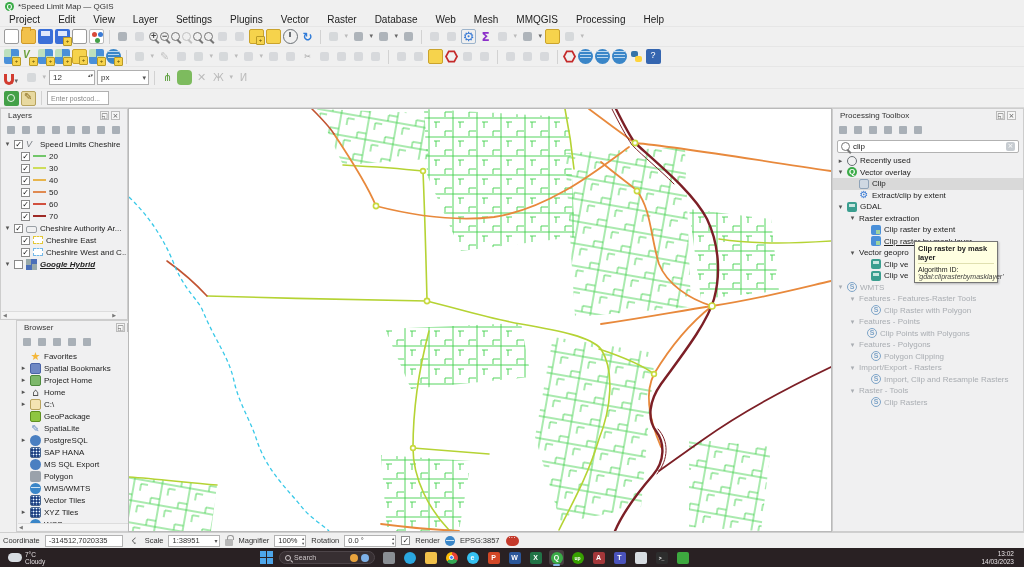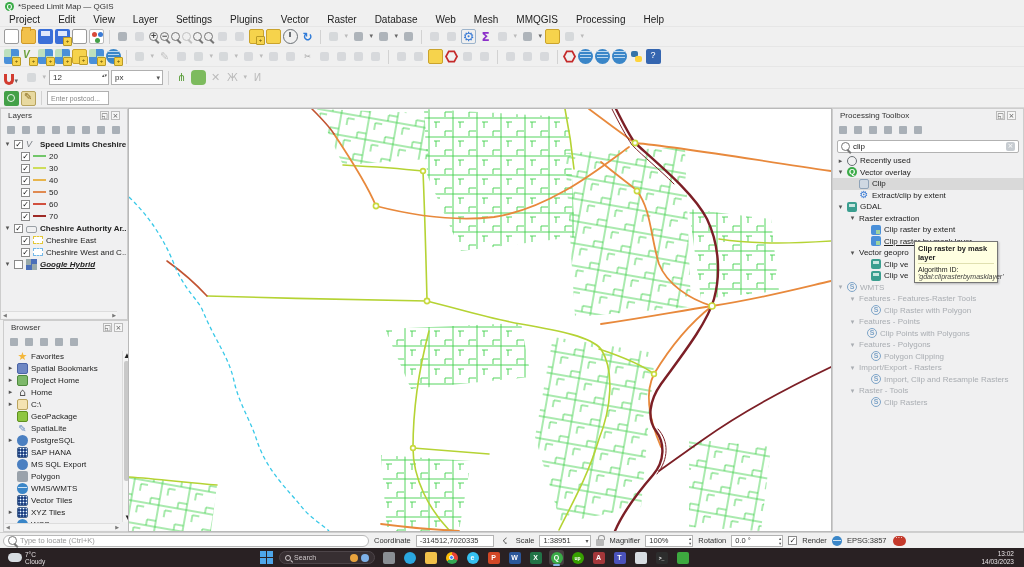--- a/index.html
+++ b/index.html
@@ -59,48 +59,48 @@
   .i-vline::before { content:"V"; position:absolute; left:2px; top:0; color:#6a9f3c; font-weight:bold; font-size:10px; font-style:italic; }
   .badge-plus::after { content:"+"; position:absolute; right:-2px; bottom:-2px; width:7px; height:7px; line-height:7px; text-align:center; background:#f6d34c; border:1px solid #b99a26; color:#5c4a00; font-size:6px; border-radius:1px; }
   .i-checker { background:conic-gradient(#4a90d9 0 25%, #bde0bd 25% 50%, #4a90d9 50% 75%, #bde0bd 75%); }
   .i-pencil { background:none; color:#777; font-size:11px; }
   .i-greenmag { background:#43a047; }
   .i-greenmag::before { content:""; position:absolute; left:3px; top:3px; width:6px; height:6px; border:1.5px solid #eaf6ea; border-radius:50%; }
   .i-mapedit { background:#e8d9a0; border:1px solid #b7a35e; }
   .i-mapedit::before { content:"✎"; position:absolute; left:2px; top:-1px; font-size:10px; color:#8a6d1f; }
 
   .spinbox, .combo { height:15px; background:#fff; border:1px solid #b0b0b0; display:flex; align-items:center; font-size:8px; color:#333; padding:0 3px; position:relative; }
-  .spinbox { width:60px; }
+  .spinbox { width:46px; }
   .combo { width:52px; }
   .spinbox .arrows { position:absolute; right:1px; top:1px; font-size:5px; line-height:6px; color:#555; font-family:"DejaVu Sans",sans-serif; }
   .combo .dd { position:absolute; right:2px; font-size:7px; color:#555; font-family:"DejaVu Sans",sans-serif; }
   .postcode-input { width:62px; height:14px; background:#fff; border:1px solid #b0b0b0; font-size:7px; color:#888; display:flex; align-items:center; padding:0 3px; }
 
   
   .panel { position:absolute; background:#f0f0f1; border:1px solid #cdcdcd; }
   .panel-header { height:13px; display:flex; align-items:center; padding:0 7px; font-size:8px; color:#333; }
   .panel-header .ph-title { flex:1; }
   .ph-btn { width:9px; height:9px; margin-left:2px; font-size:7px; line-height:9px; text-align:center; color:#555; border:1px solid #bbb; background:#f6f6f6; font-family:"DejaVu Sans",sans-serif; }
   .panel-toolbar { height:16px; display:flex; align-items:center; gap:3px; padding:0 4px; }
   .pti { width:12px; height:12px; position:relative; flex:none; }
   .pti .glyph { position:absolute; inset:2px; background:#a9b0b7; border-radius:1px; }
 
   #layers-panel { left:0; top:108px; width:128px; height:212px; }
-  #browser-panel { left:3px; top:320px; width:128px; height:212px; }
+  #browser-panel { left:16px; top:320px; width:128px; height:212px; }
   #processing-panel { left:832px; top:108px; width:192px; height:424px; }
 
   .tree { position:relative; font-size:8px; }
   .trow { height:12px; display:flex; align-items:center; gap:3px; padding-left:3px; white-space:nowrap; overflow:hidden; }
   .exp { width:7px; flex:none; color:#555; font-size:7px; font-family:"DejaVu Sans",sans-serif; text-align:center; }
   .cb { width:9px; height:9px; flex:none; background:#fff; border:1px solid #8a8a8a; font-family:"DejaVu Sans",sans-serif; font-size:8px; line-height:8px; text-align:center; color:#111; }
   .lyr-swatch { width:13px; height:2px; flex:none; }
   .poly-swatch { width:10px; height:8px; flex:none; border:1px dashed #e3c735; background:#fff; }
   .poly-swatch.blue { border-color:#74b8e8; }
   .licon { width:11px; height:11px; flex:none; position:relative; }
-  .bold { font-weight:bold; }
+  .bold { font-weight:normal; }
   .gh-label { font-weight:bold; font-style:italic; text-decoration:underline; }
 
   .bicon { width:11px; height:11px; flex:none; border-radius:2px; position:relative; font-family:"DejaVu Sans",sans-serif; }
   .b-star { background:none; color:#f4b73a; font-size:11px; line-height:11px; text-align:center; }
   .b-book { background:#6f88c4; border:1px solid #4a64a8; }
   .b-img { background:#7db86a; border:1px solid #4e8a3e; }
   .b-home { background:none; color:#555; font-size:11px; line-height:11px; text-align:center; }
   .b-folder { background:#f4e3b2; border:1px solid #b9a35e; }
   .b-gpkg { background:#8ec641; border:1px solid #5f9020; }
   .b-pencil { background:none; color:#6a8fc0; font-size:10px; line-height:11px; text-align:center; }
@@ -786,36 +786,32 @@
       </div>
     </div>
   <div class="tooltip">
     <div class="tt-title">Clip raster by mask layer</div>
     <div class="tt-l1">Algorithm ID:</div>
     <div class="tt-l2">'gdal:cliprasterbymasklayer'</div>
   </div>
 </div>
 
 <div id="statusbar">
-  <div class="locator">
-    <span class="mag-ic" style="position:relative;width:7px;height:7px;border-width:1.2px;flex:none;"></span>
-    <span>Type to locate (Ctrl+K)</span>
-  </div>
   <span class="sb-label">Coordinate</span>
   <span class="sb-box" style="width:78px">
       <span>-314512,7020335</span>
     </span>
   <span class="tbi chargl" style="width:12px;height:12px;font-size:9px;color:#555">☇</span>
   <span class="sb-label">Scale</span>
   <span class="sb-box sb-dd" style="width:52px">
       <span>1:38951</span>
     </span>
   <span class="lock"></span>
   <span class="sb-label">Magnifier</span>
-  <span class="sb-box sb-spin" style="width:48px">
+  <span class="sb-box sb-spin" style="width:32px">
       <span>100%</span>
     </span>
   <span class="sb-label">Rotation</span>
   <span class="sb-box sb-spin" style="width:52px">
       <span>0.0 °</span>
     </span>
   <span class="sb-check">✓</span>
   <span class="sb-label">Render</span>
   <span class="bicon b-globe" style="width:10px;height:10px"></span>
   <span class="sb-label">EPSG:3857</span>

